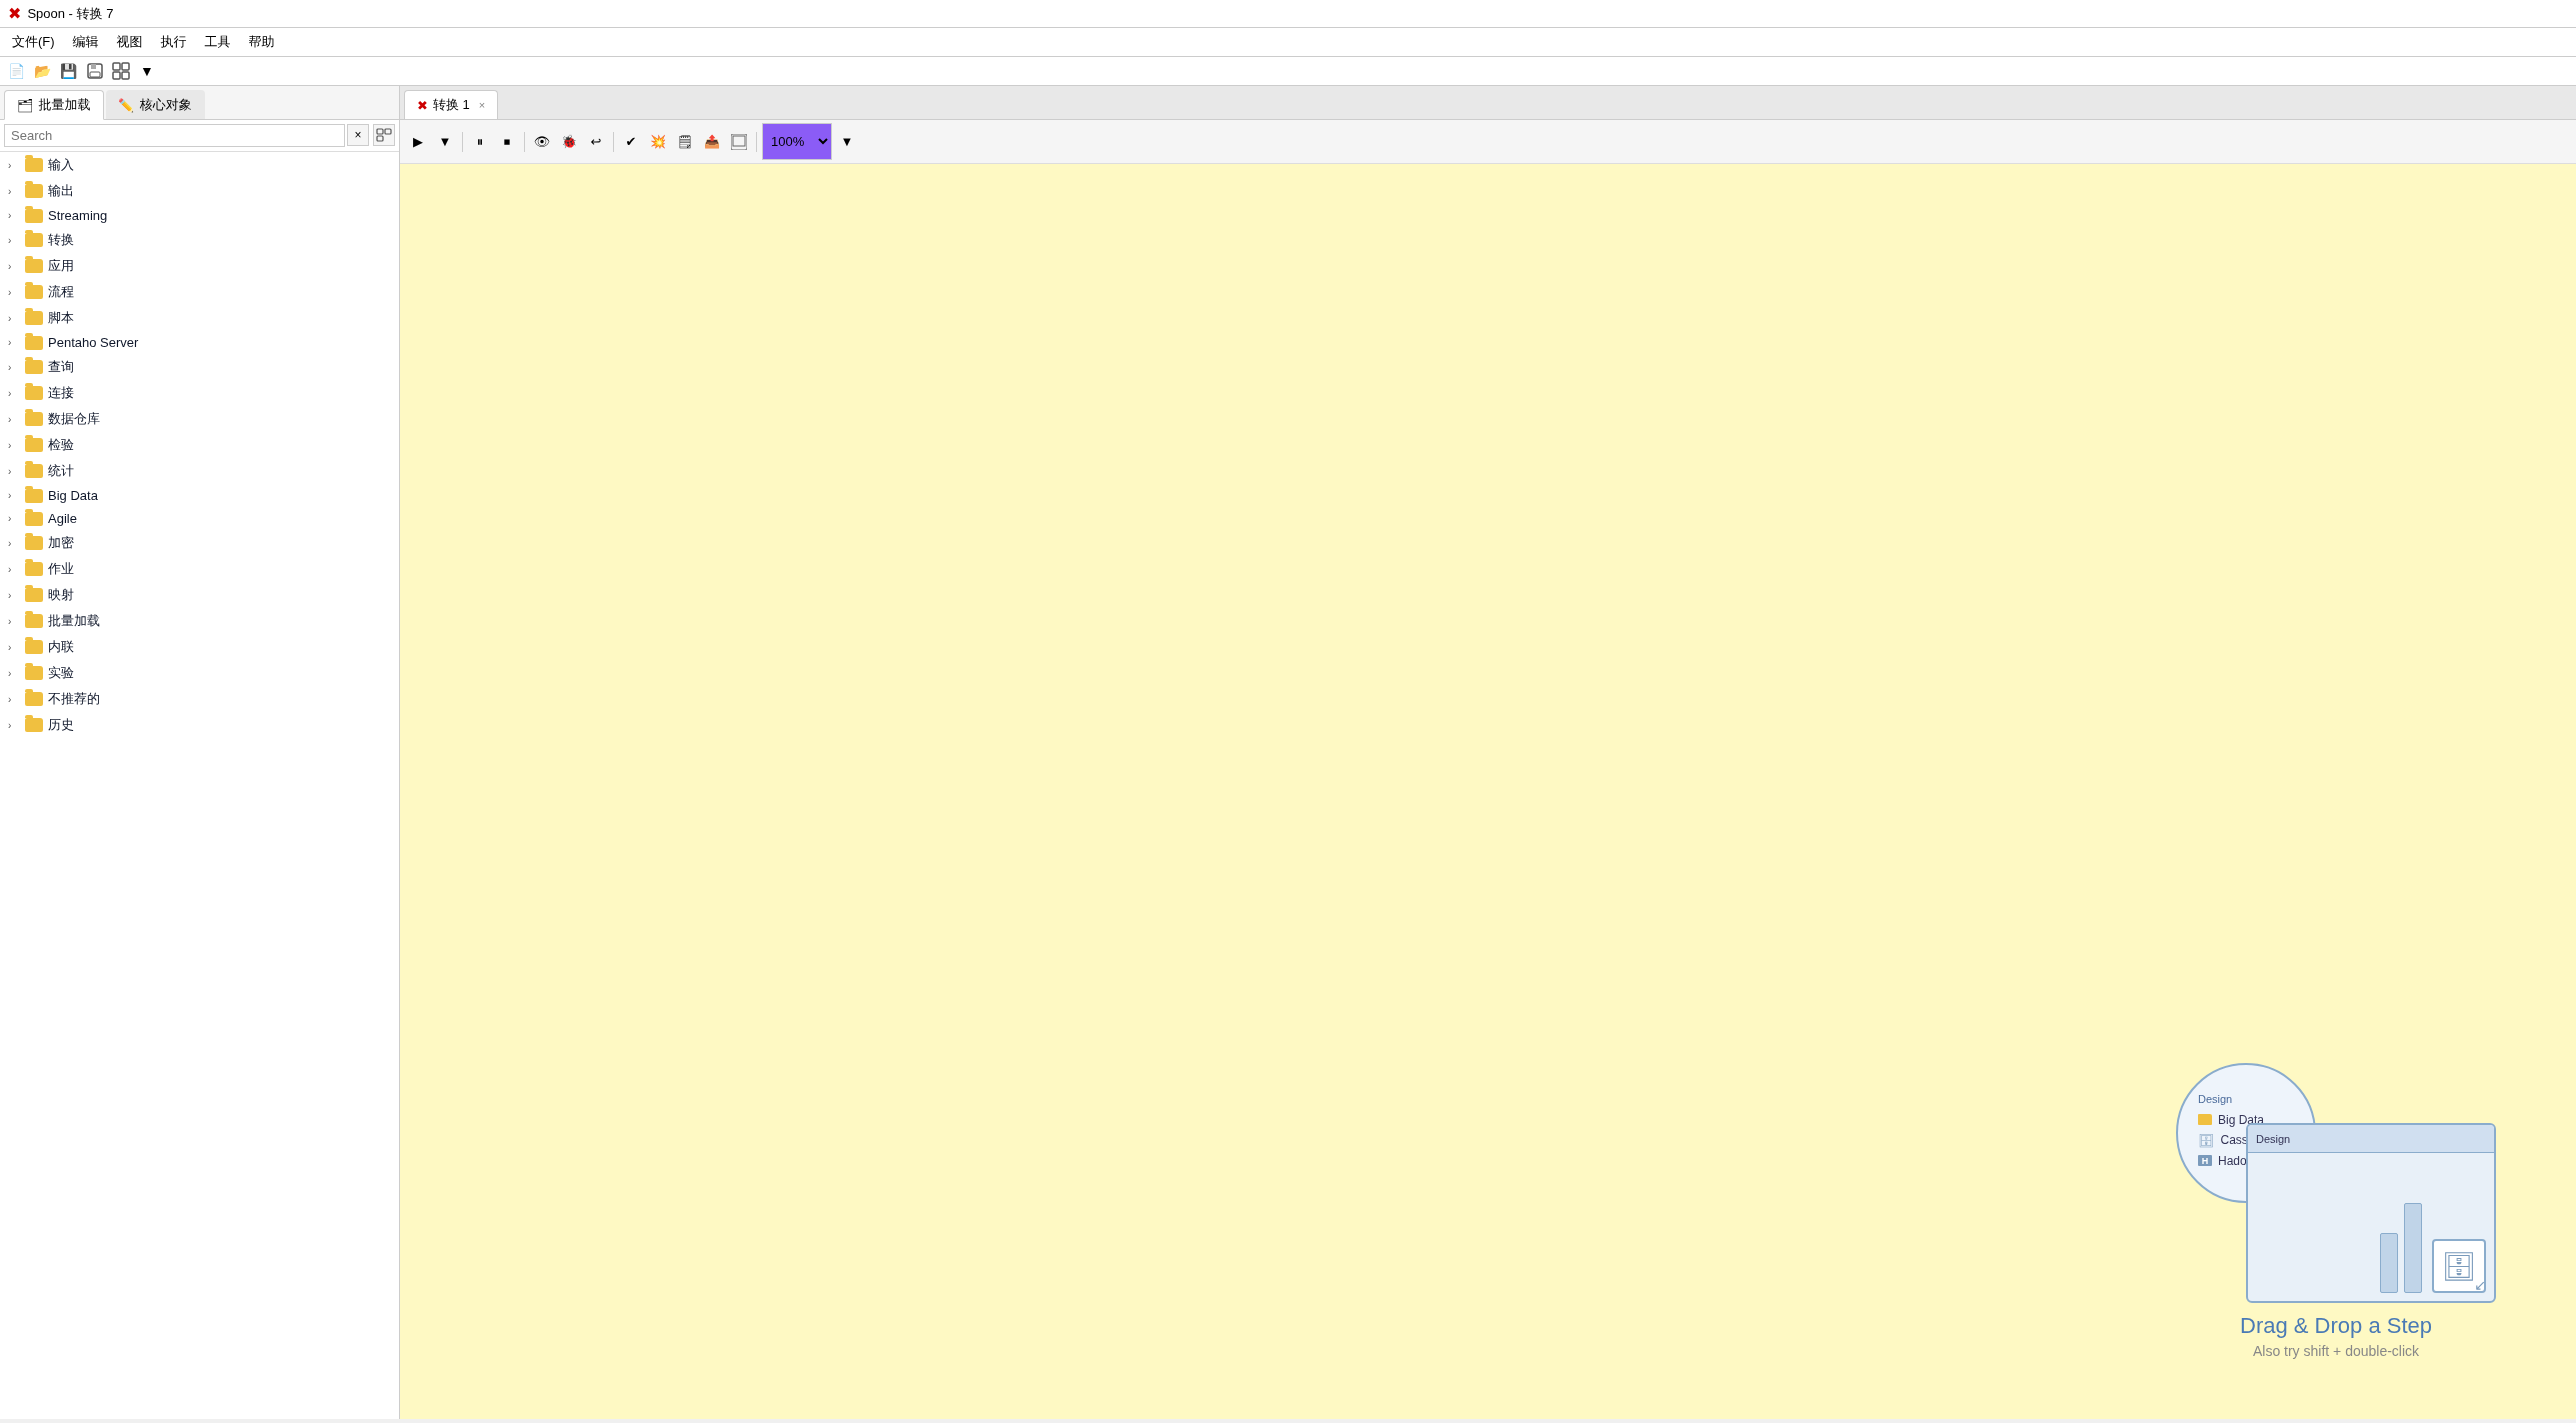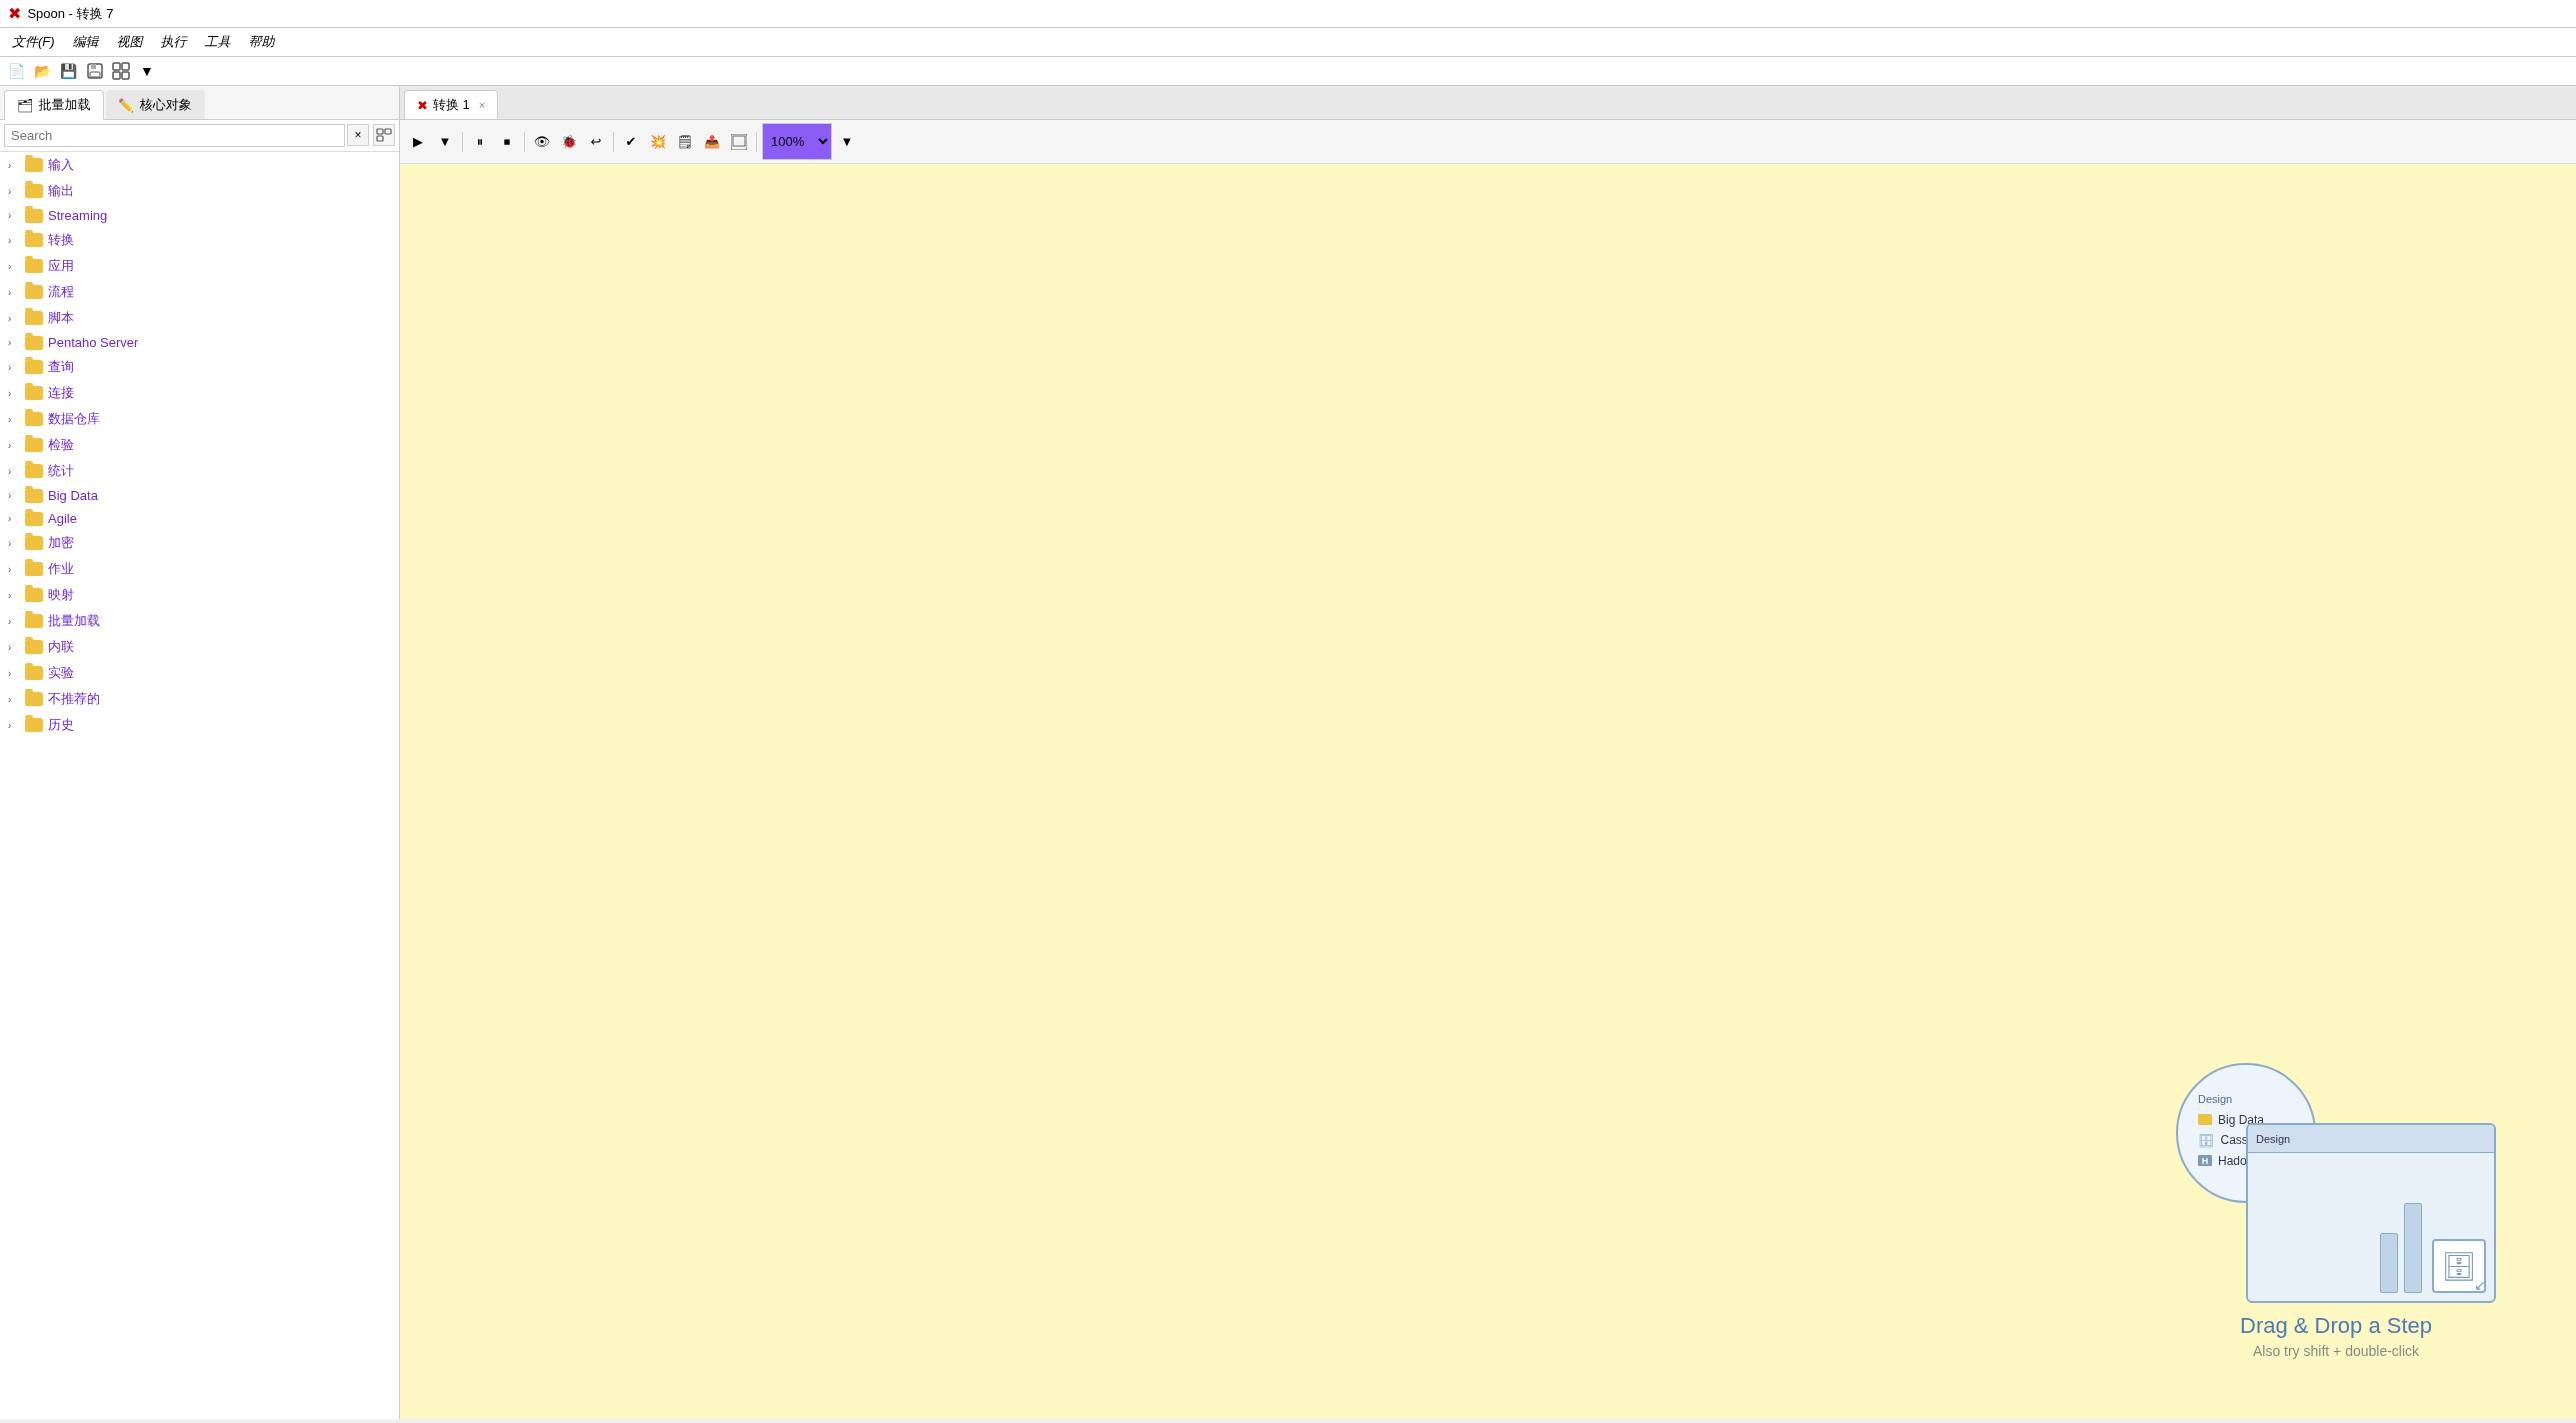--- a/index.html
+++ b/index.html
@@ -16,21 +16,20 @@
       border-bottom: 1px solid #ccc;
     }
 
     
     #menubar {
       background: #fff;
       padding: 2px 4px;
       display: flex;
       gap: 2px;
       border-bottom: 1px solid #ccc;
-      font-style: italic;
     }
     #menubar span {
       padding: 3px 8px;
       cursor: pointer;
       font-size: 13px;
     }
 
     
     #toolbar {
       background: #fff;
@@ -133,21 +132,21 @@
       flex-shrink: 0;
     }
     .tree-folder-icon::before {
       content: '';
       position: absolute;
       top: -3px; left: 0;
       width: 8px; height: 3px;
       background: #f0c040;
       border-radius: 2px 2px 0 0;
     }
-    .tree-label { font-size: 13px; color: #6d28d9; }
+    .tree-label { font-size: 13px; color: #0f172a; }
 
     
     #right-panel {
       flex: 1;
       display: flex;
       flex-direction: column;
       background: #f8f8f8;
     }
 
     

